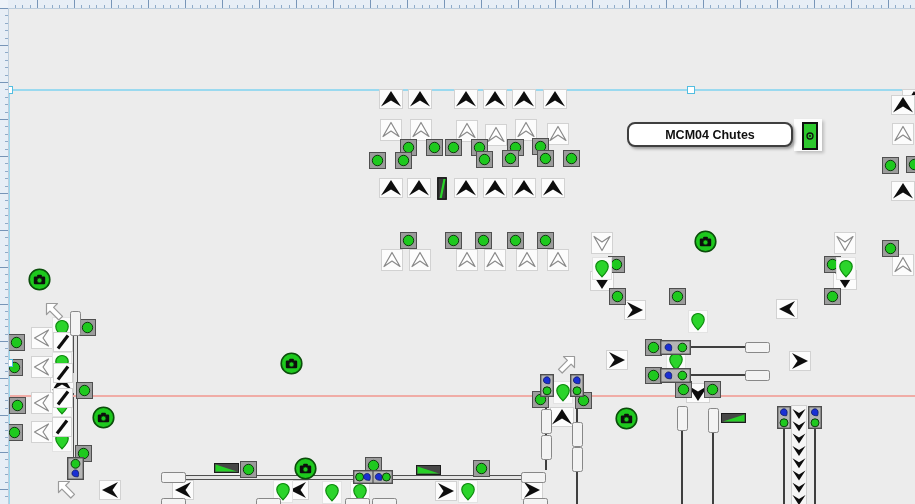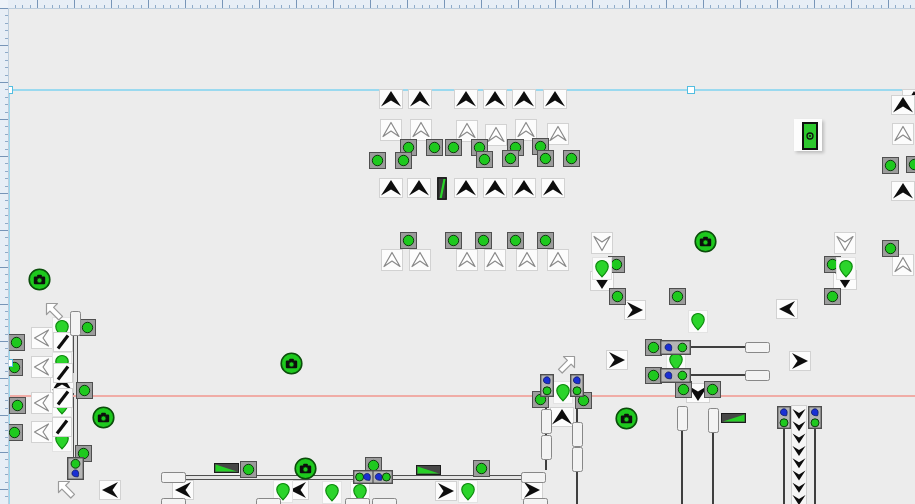--- a/index.html
+++ b/index.html
@@ -961,20 +961,23 @@
           <polygon points="8,38.6 14.5,28.6 8,32.6 1.5,28.6" fill="#0d0d0d"></polygon>
           <polygon points="8,50.9 14.5,40.9 8,44.9 1.5,40.9" fill="#0d0d0d"></polygon>
           <polygon points="8,63.2 14.5,53.2 8,57.2 1.5,53.2" fill="#0d0d0d"></polygon>
           <polygon points="8,75.5 14.5,65.5 8,69.5 1.5,65.5" fill="#0d0d0d"></polygon>
           <polygon points="8,87.8 14.5,77.8 8,81.8 1.5,77.8" fill="#0d0d0d"></polygon>
           <polygon points="8,100.1 14.5,90.1 8,94.1 1.5,90.1" fill="#0d0d0d"></polygon>
         </svg>
       </div>
     </div>
 
+  <div class="label-btn">
+    <span>MCM04 Chutes</span>
+  </div>
   <div class="valve-panel"></div>
   <div class="valve">
     <svg width="16" height="28" viewBox="0 0 16 28">
       <rect x="1" y="1" width="14" height="26" fill="#2ec82e" stroke="#101010" stroke-width="2"></rect>
       <circle cx="8" cy="14" r="3" fill="none" stroke="#101010" stroke-width="1.3"></circle>
       <circle cx="8" cy="14" r="1" fill="#101010"></circle>
     </svg>
   </div>
 
   <div id="handles-layer">

